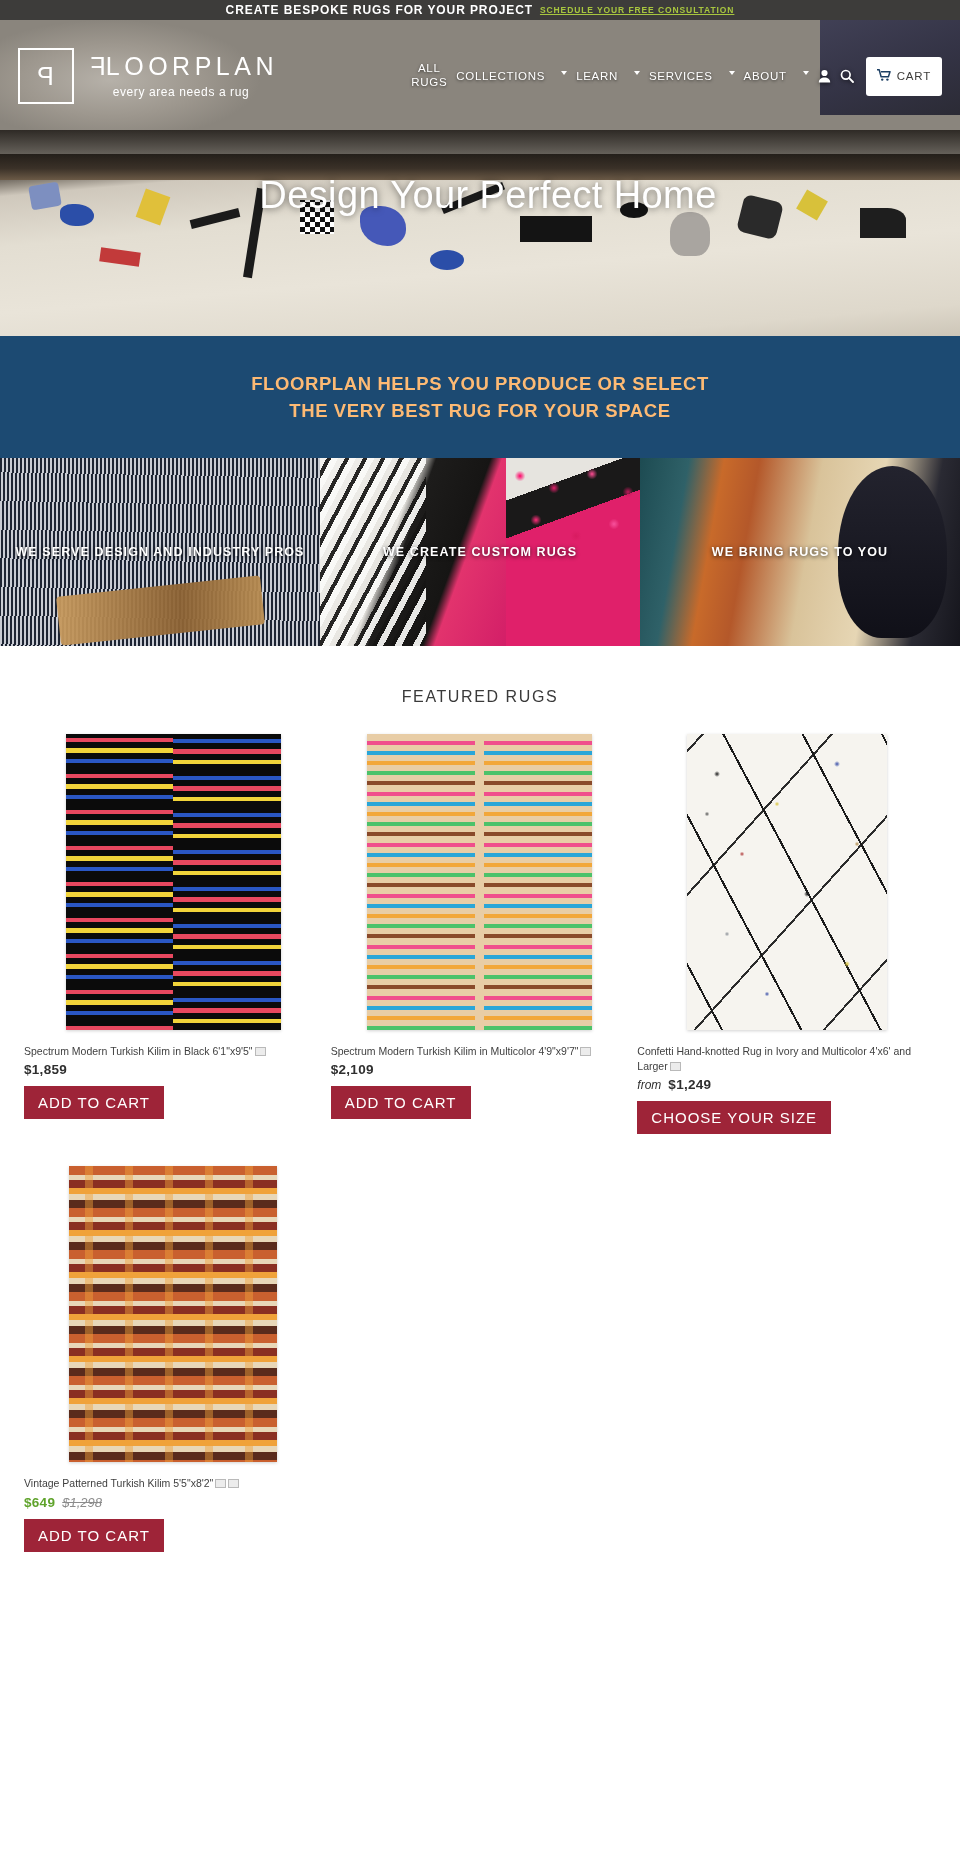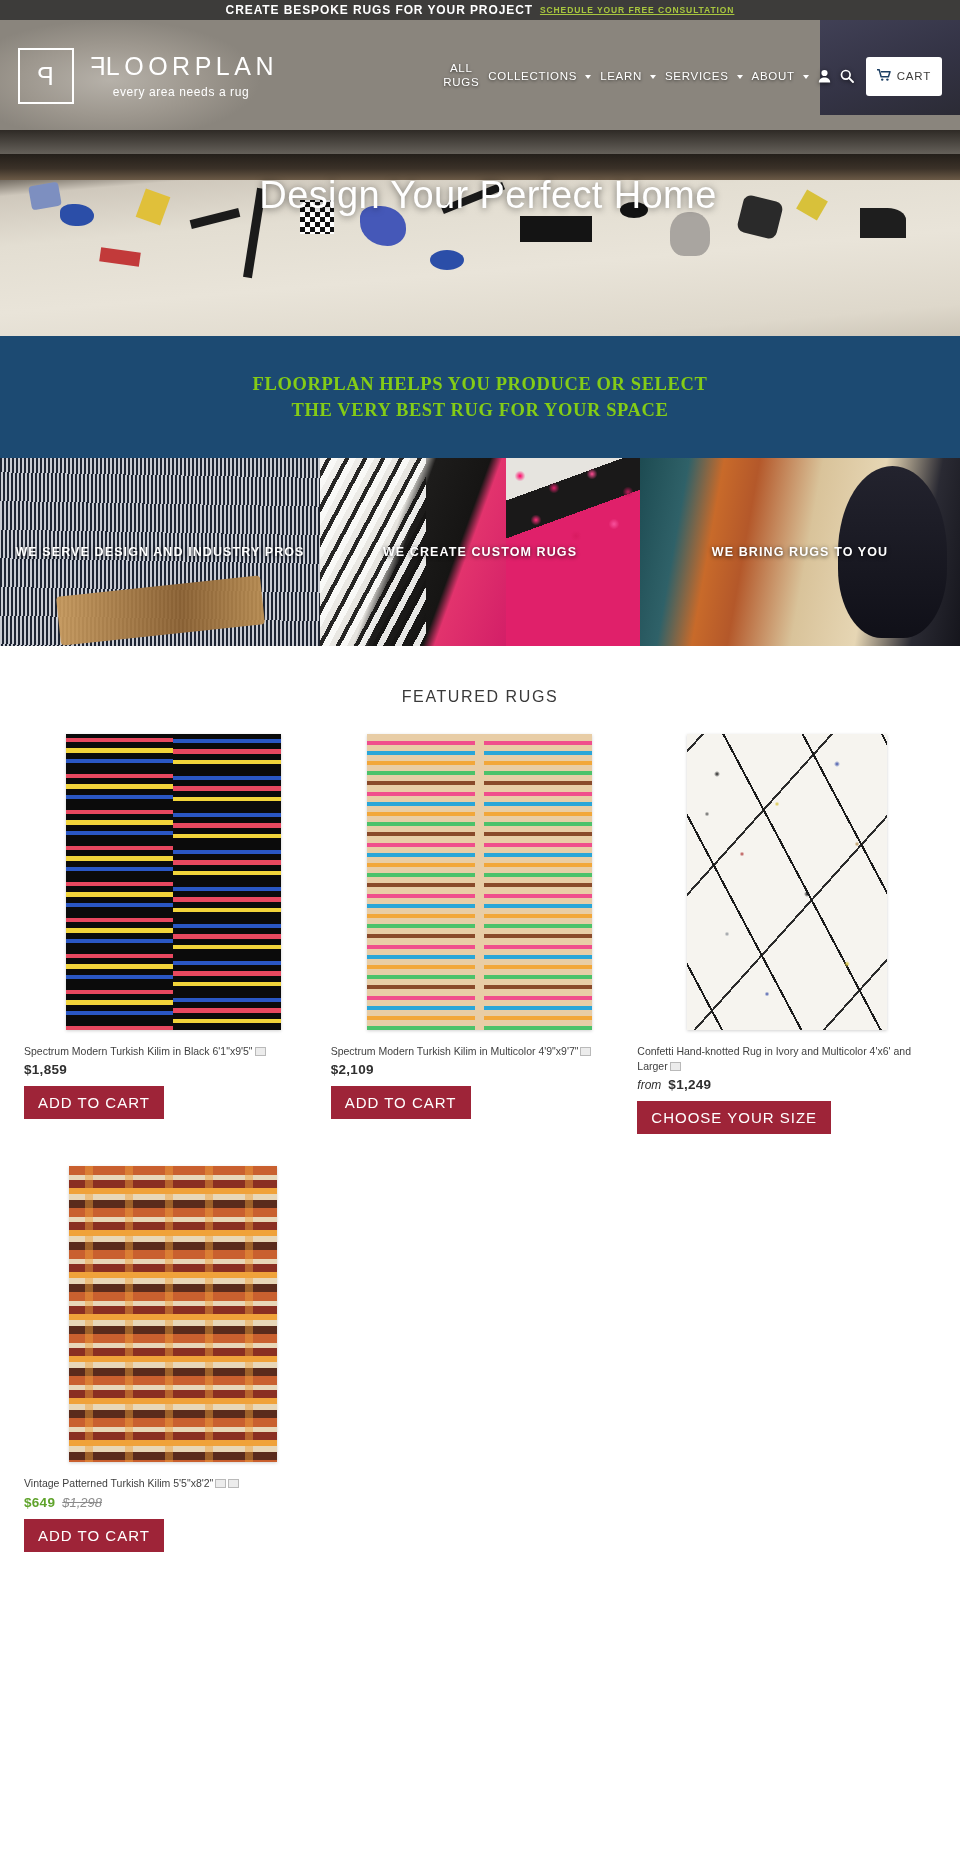--- a/index.html
+++ b/index.html
@@ -121,21 +121,21 @@
     margin-left: auto;
     display: flex;
     align-items: center;
     gap: 9px;
   }
   .nav-item {
     color: #ffffff;
     font-size: 11.5px;
     letter-spacing: 0.7px;
     text-shadow: 0 1px 3px rgba(0,0,0,.6);
-    display: flex; align-items: center; gap: 8px;
+    display: flex; align-items: flex-start; gap: 16px;
     cursor: pointer;
     white-space: nowrap;
   }
   .nav-item.stacked { flex-direction: column; gap: 0; line-height: 1.2; align-items:center; }
   .caret {
     width: 0; height: 0;
     border-left: 3.5px solid transparent;
     border-right: 3.5px solid transparent;
     border-top: 4px solid #ffffff;
     display: inline-block;
@@ -156,25 +156,24 @@
 
   
   .band {
     background: #1c4a72;
     height: 122px;
     display: flex; flex-direction: column;
     align-items: center; justify-content: center;
     gap: 5px;
   }
   .band-line {
-    color: #84cc16;
+    color: #fdba74;
     font-size: 18.5px;
     font-weight: 700;
     letter-spacing: 0.6px;
-    font-family: Liberation Serif, serif;
   }
 
   
   .tiles { display: flex; height: 188px; }
   .tile {
     flex: 1; position: relative; overflow: hidden;
     display: flex; align-items: center; justify-content: center;
     cursor: pointer;
   }
   .tile-label {

